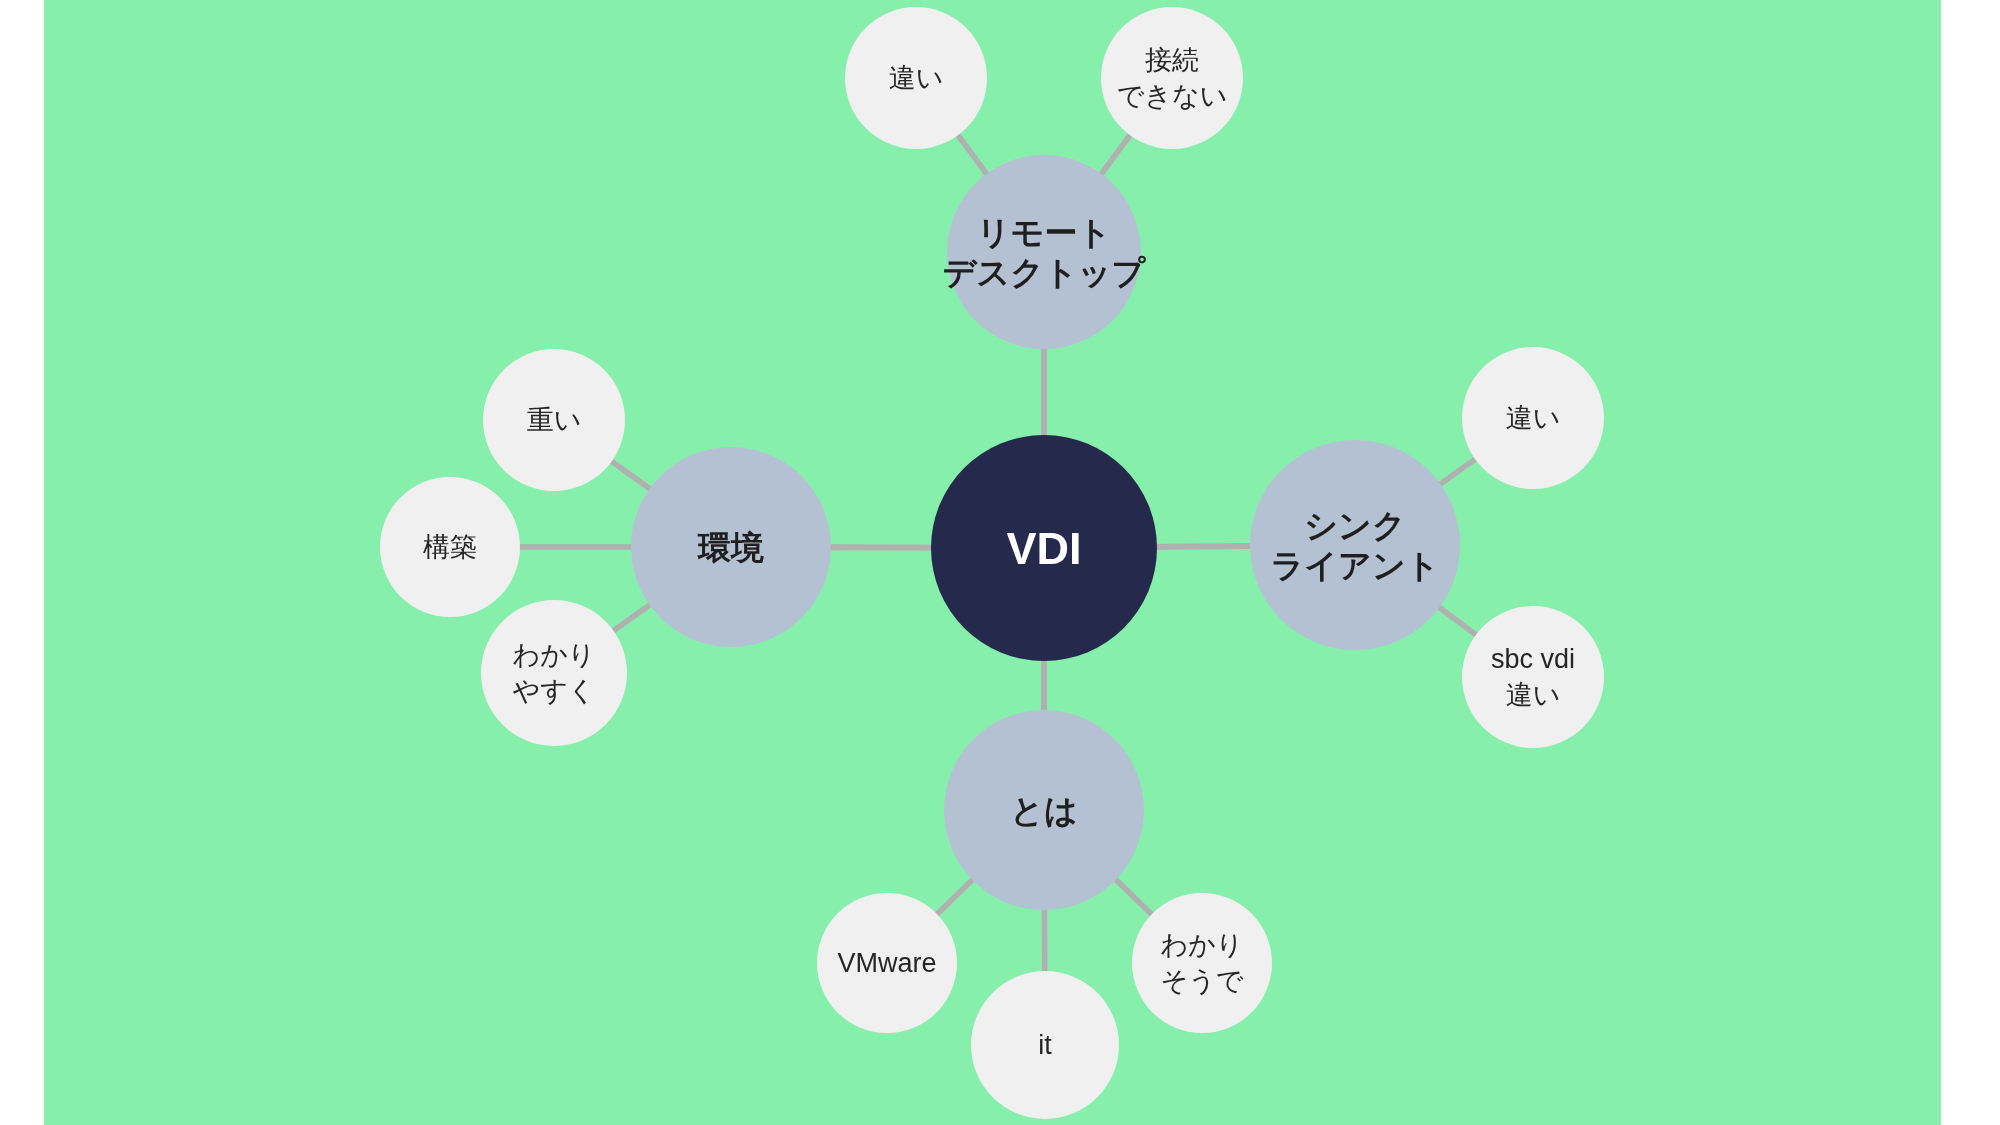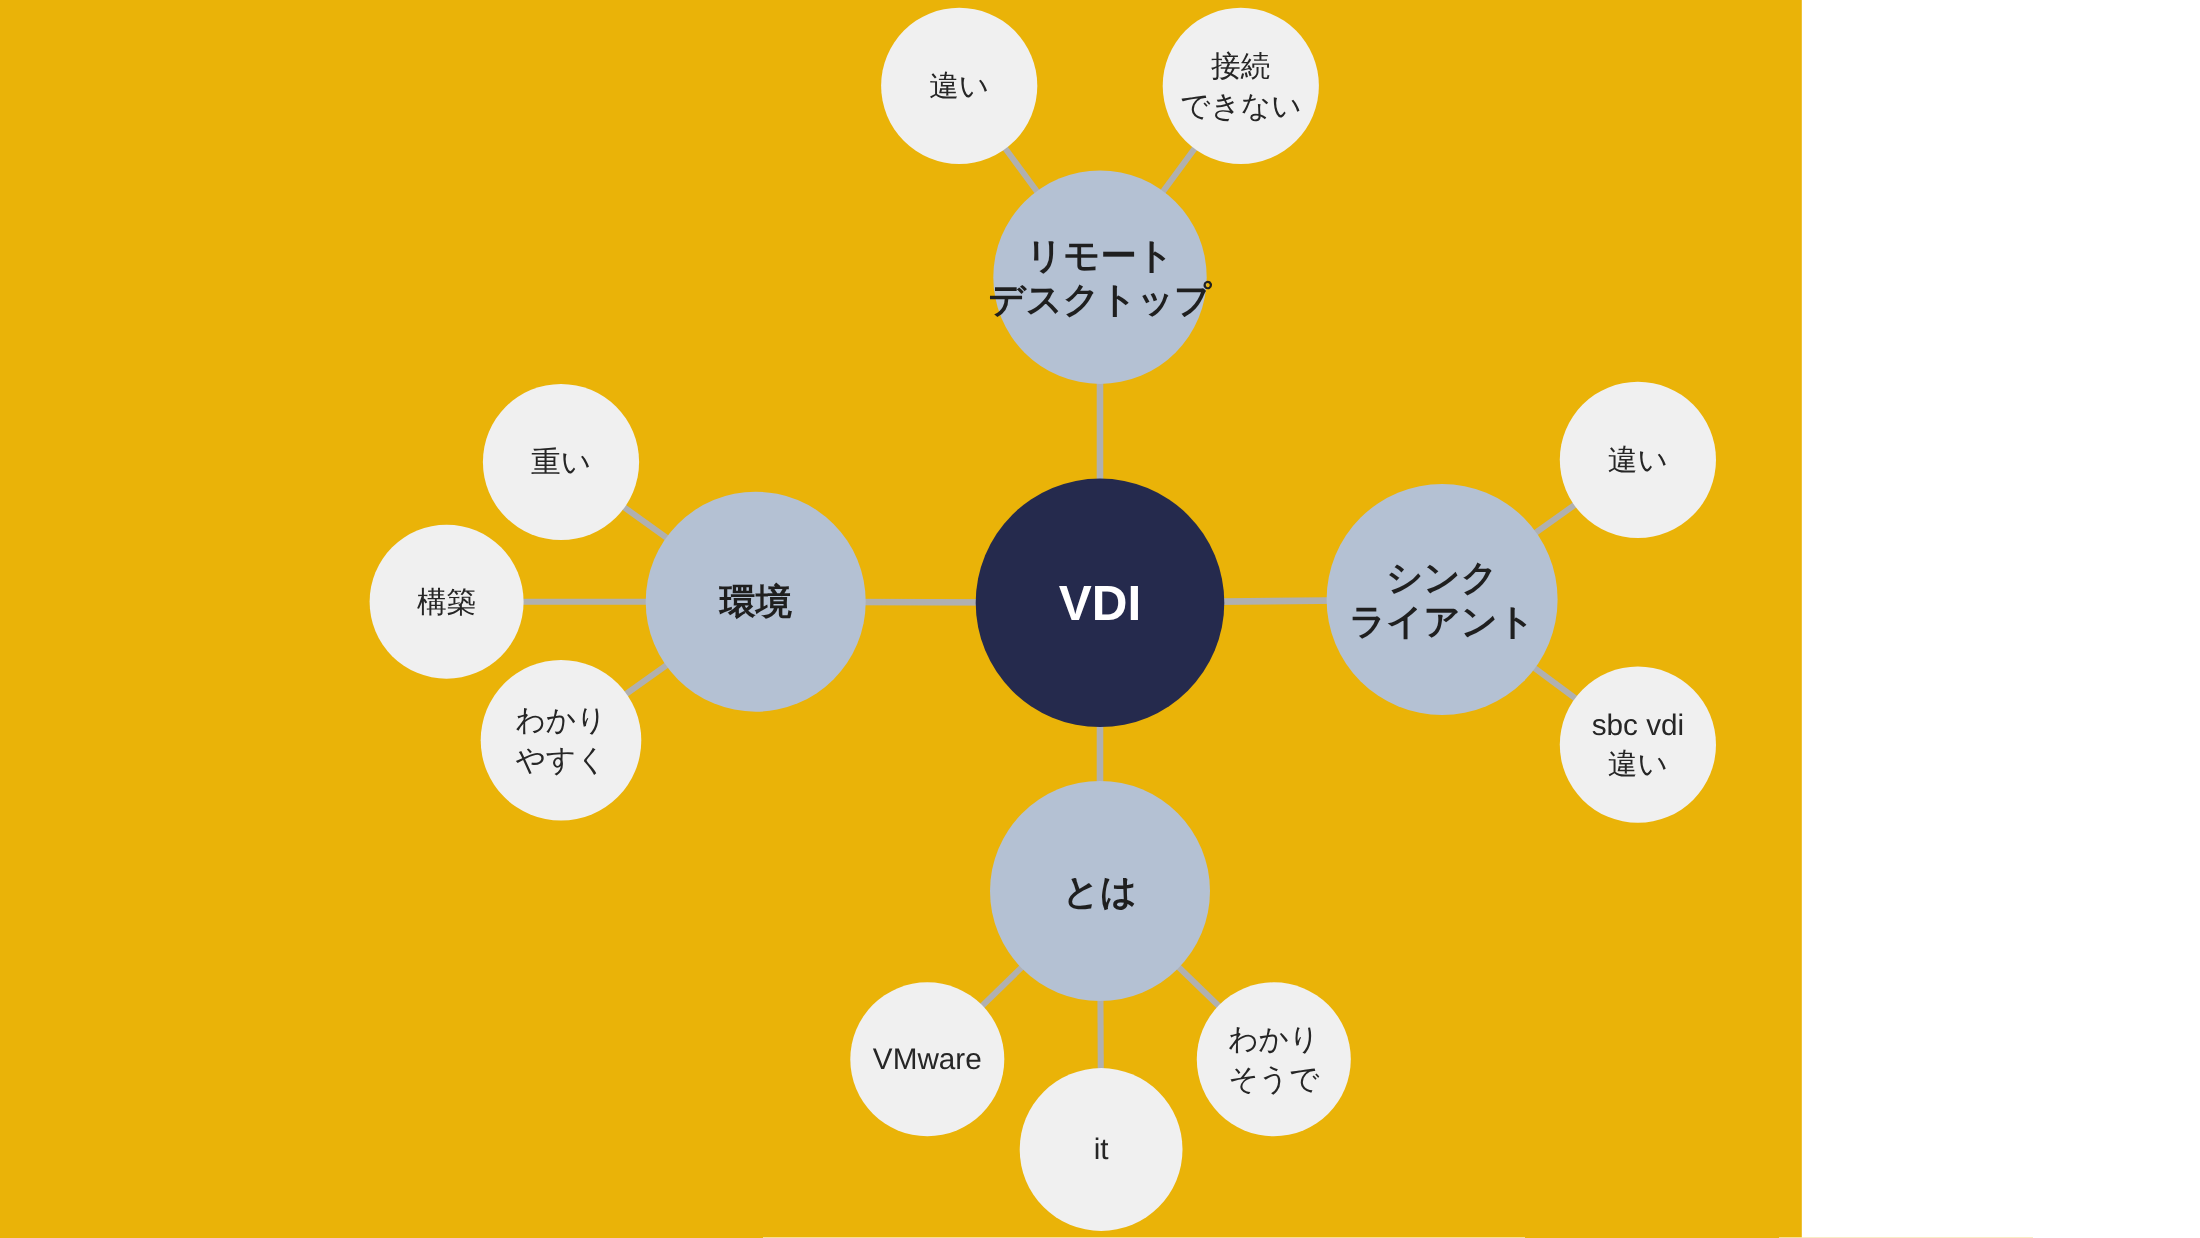--- a/index.html
+++ b/index.html
@@ -6,23 +6,24 @@
     margin: 0;
     padding: 0;
     background: #ffffff;
     width: 2000px;
     height: 1125px;
     overflow: hidden;
     font-family: "Liberation Sans", "DejaVu Sans", sans-serif;
   }
   #stage {
     position: relative;
-    width: 1638px;
+    width: 1897px;
     height: 1125px;
-    background: #eab308;
+    background: #86efac;
+    margin-left: 44px;
   }
   svg text {
     font-family: "Liberation Sans", "DejaVu Sans", sans-serif;
     user-select: none;
   }
 </style>
 </head>
 <body>
 
 <div id="stage">

